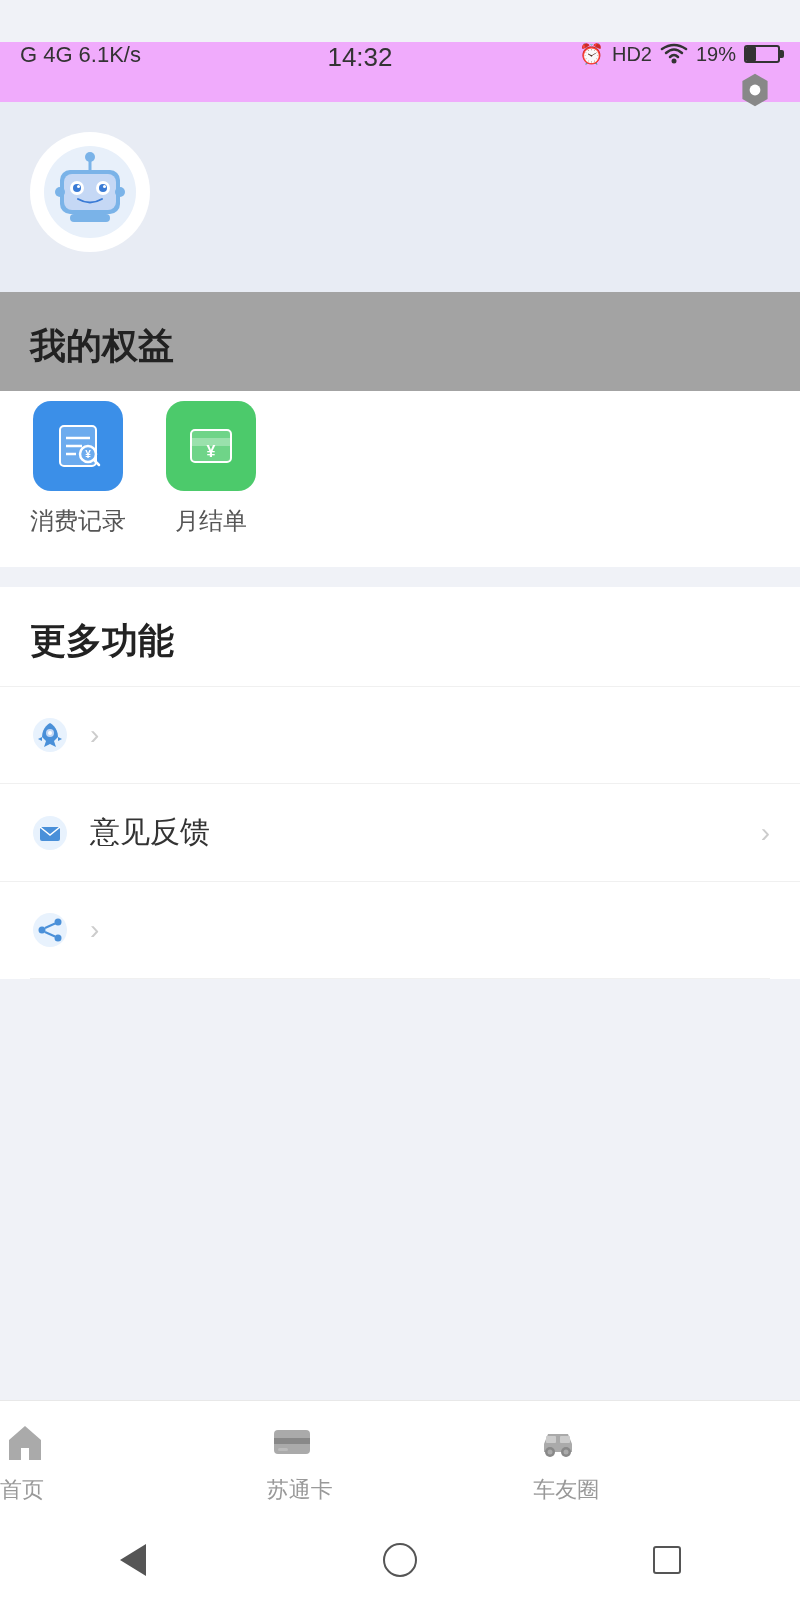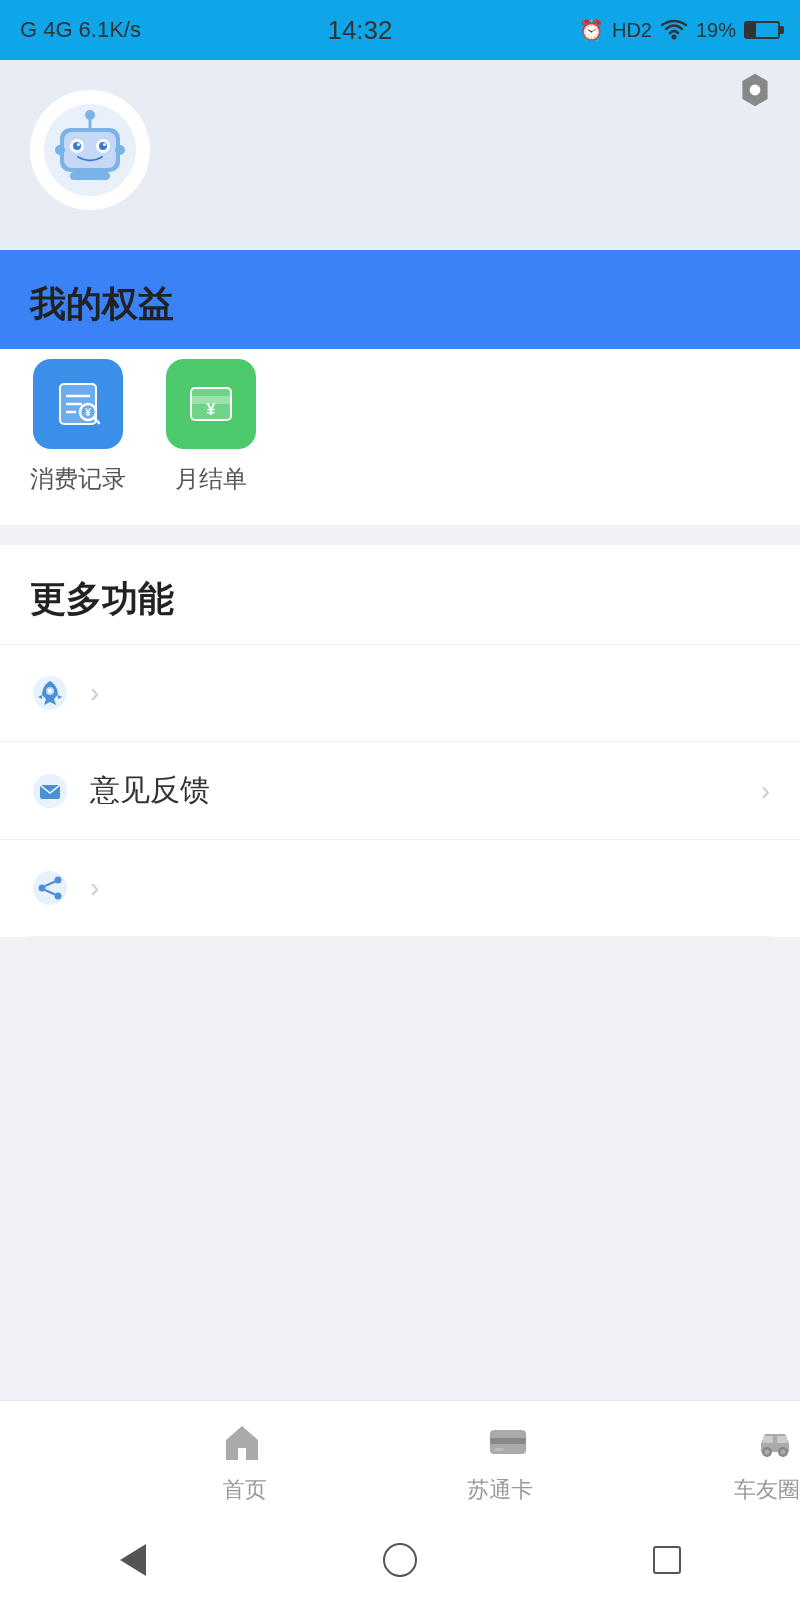--- a/index.html
+++ b/index.html
@@ -10,27 +10,28 @@
       background: #f0f2f7;
       font-family: -apple-system, 'PingFang SC', 'Microsoft YaHei', sans-serif;
       position: relative;
       overflow: hidden;
     }
 
     
     .status-bar {
       width: 100%;
       height: 60px;
-      background: #0ea5e9;
-      display: flex;
-      align-items: center;
+      background: #f0abfc;
+      display: flex;
+      align-items: flex-start;
       justify-content: space-between;
       padding: 0 20px;
       font-size: 22px;
       color: #333;
+      margin-top: 42px;
     }
     .status-left { display: flex; align-items: center; gap: 6px; }
     .status-center { font-size: 26px; font-weight: 500; }
     .status-right { display: flex; align-items: center; gap: 8px; font-size: 20px; }
     .battery-icon {
       width: 36px; height: 18px;
       border: 2px solid #333;
       border-radius: 3px;
       position: relative;
       display: inline-flex;
@@ -103,21 +104,21 @@
     
     .section {
       background: white;
       margin-bottom: 20px;
     }
     .section-header {
       padding: 30px 24px 20px 30px;
       font-size: 36px;
       font-weight: 600;
       color: #222;
-      background: #3b82f6;
+      background: #a3a3a3;
     }
     .section-icons {
       display: flex;
       padding: 10px 30px 30px 30px;
       gap: 40px;
       background: white;
     }
     .icon-item {
       display: flex;
       flex-direction: column;
@@ -189,21 +190,21 @@
       height: 120px;
       background: white;
       display: flex;
       align-items: center;
       justify-content: space-around;
       border-top: 1px solid #e8e8e8;
     }
     .nav-item {
       display: flex;
       flex-direction: column;
-      align-items: flex-end;
+      align-items: flex-start;
       gap: 8px;
       cursor: pointer;
       flex: 1;
     }
     .nav-icon {
       width: 50px;
       height: 50px;
       display: flex;
       align-items: center;
       justify-content: center;

